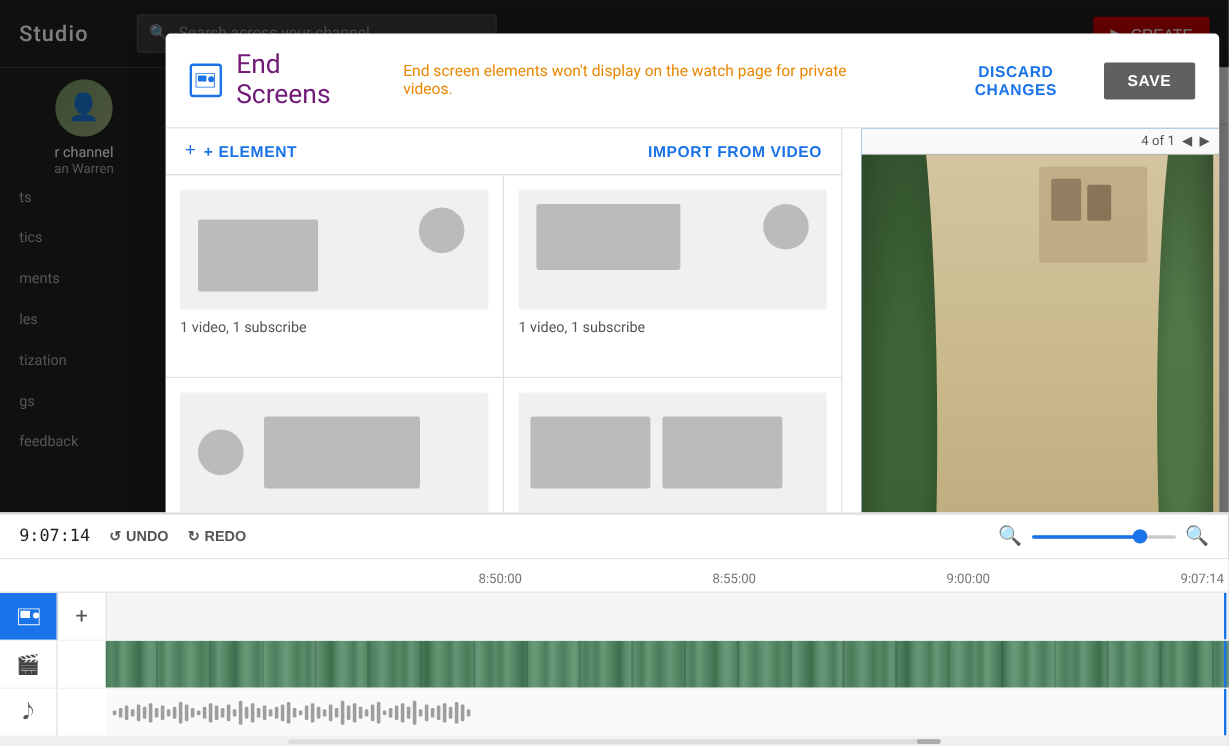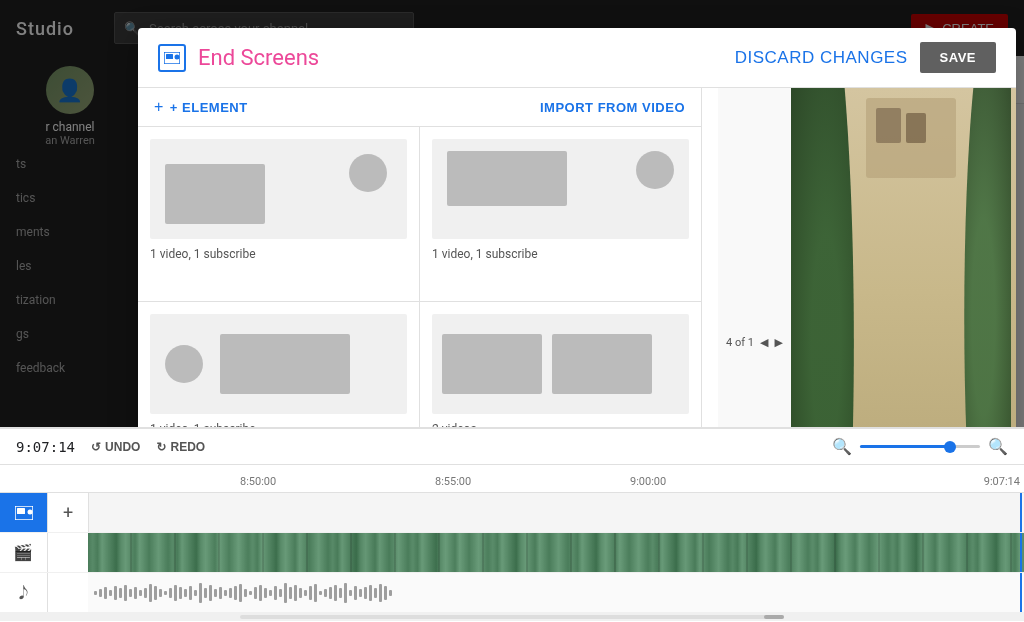--- a/index.html
+++ b/index.html
@@ -176,42 +176,42 @@
       display: flex;
       align-items: center;
       justify-content: center;
       color: #1a73e8;
       font-size: 13px;
     }
 
     .dialog-title {
       font-size: 22px;
       font-weight: 400;
-      color: #ec4899;
+      color: #701a75;
     }
 
     .dialog-warning {
       margin-left: 12px;
       font-size: 13px;
       color: #ea8600;
     }
 
     .dialog-actions {
       margin-left: auto;
       display: flex;
       align-items: center;
       gap: 12px;
     }
 
     .btn-discard {
       background: none;
       border: none;
       color: #1a73e8;
-      font-size: 17px;
-      font-weight: 400;
+      font-size: 13px;
+      font-weight: 700;
       cursor: pointer;
       letter-spacing: 0.5px;
       text-transform: uppercase;
       margin-left: 44px;
     }
 
     .btn-save {
       background: #606060;
       color: #fff;
       border: none;
@@ -400,21 +400,21 @@
     .template-label {
       font-size: 12px;
       color: #555;
     }
 
     
     .right-panel {
       flex: 1;
       background: #0369a1;
       display: flex;
-      flex-direction: row;
+      flex-direction: column;
       overflow: hidden;
       margin-left: 16px;
     }
 
     .video-preview {
       flex: 1;
       background: #1a1a1a;
       position: relative;
       overflow: hidden;
     }
@@ -582,21 +582,21 @@
     }
 
     .ruler-marks {
       display: flex;
       gap: 0;
       width: 100%;
     }
 
     .ruler-mark {
       flex: 1;
-      text-align: left;
+      text-align: right;
       font-size: 11px;
       color: #777;
     }
 
     
     .timeline-tracks {
       display: flex;
       flex-direction: column;
     }
 
@@ -754,20 +754,21 @@
 
   <div class="dialog-header">
     <div class="dialog-icon">
       <svg width="16" height="12" viewBox="0 0 16 12">
         <rect x="0" y="0" width="16" height="12" rx="1" fill="none" stroke="#1a73e8" stroke-width="1.5"></rect>
         <rect x="2" y="2" width="7" height="5" rx="0.5" fill="#1a73e8"></rect>
         <circle cx="13" cy="5" r="2.5" fill="#1a73e8"></circle>
       </svg>
     </div>
     <span class="dialog-title">End Screens</span>
+    <span class="dialog-warning">End screen elements won't display on the watch page for private videos.</span>
     <div class="dialog-actions">
       <button class="btn-discard">DISCARD CHANGES</button>
       <button class="btn-save">SAVE</button>
     </div>
   </div>
 
   <div class="dialog-body">
 
     <div class="left-panel">
       <div class="left-panel-toolbar">

